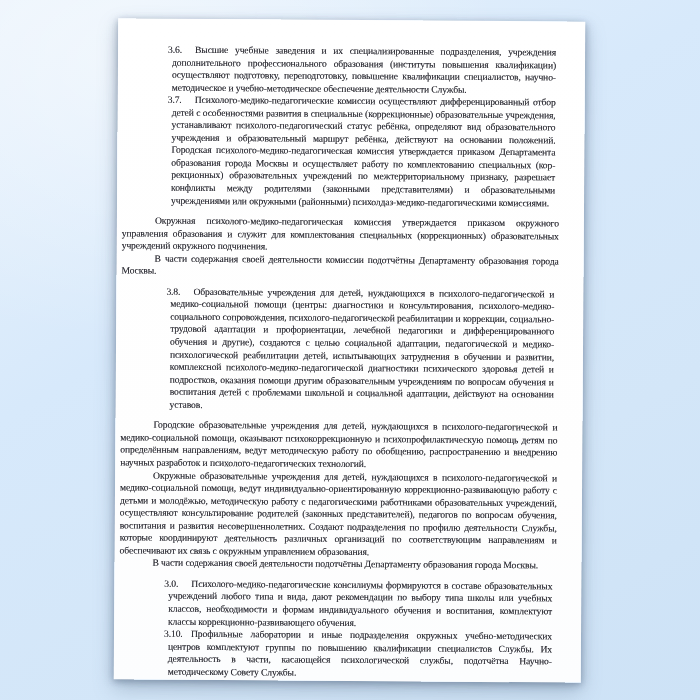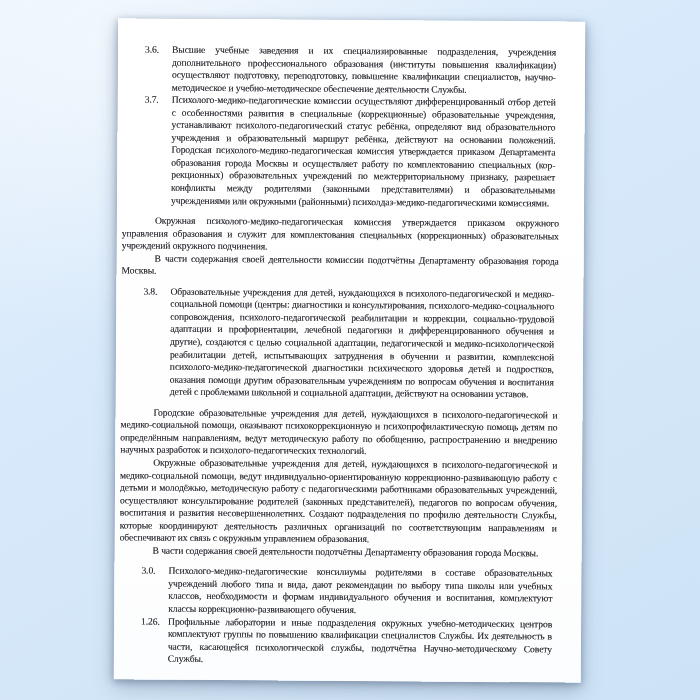--- a/index.html
+++ b/index.html
@@ -37,21 +37,21 @@
     color:var(--ink);
     font-size:9.6px;
     line-height:12.55px;
     letter-spacing:-0.12px;
     text-align:justify;
     text-shadow:0 0 .35px rgba(43,43,51,.55);
   }
   .para{margin:0;}
   .spaced{margin-top:8px;}
   .item{padding-left:27px;text-indent:-27px;}
-  .item .num{display:inline-block;width:27px;text-indent:0;}
+  .item .num{display:inline-block;width:27px;text-indent:0;margin-left:23px;}
   .sub{margin-left:-22px;margin-right:-4px;text-indent:33px;}
 </style>
 </head>
 <body>
 
 <div class="backdrop"></div>
 
 <div class="paper">
   <div class="content">
 
@@ -71,21 +71,21 @@
       <span class="num">3.8.</span><span>Образовательные учреждения для детей, нуждающихся в психолого-педагогической и медико-социальной помощи (центры: диагностики и консультирования, психолого-медико-социального сопровождения, психолого-педагогической реабилитации и коррекции, социально-трудовой адаптации и профориентации, лечебной педагогики и дифференцированного обучения и другие), создаются с целью социальной адаптации, педагогической и медико-психологической реабилитации детей, испытывающих затруднения в обучении и развитии, комплексной психолого-медико-педагогической диагностики психического здоровья детей и подростков, оказания помощи другим образовательным учреждениям по вопросам обучения и воспитания детей с проблемами школьной и социальной адаптации, действуют на основании уставов.</span>
     </div>
 
     <div class="para sub spaced">Городские образовательные учреждения для детей, нуждающихся в психолого-педагогической и медико-социальной помощи, оказывают психокоррекционную и психопрофилактическую помощь детям по определённым направлениям, ведут методическую работу по обобщению, распространению и внедрению научных разработок и психолого-педагогических технологий.</div>
 
     <div class="para sub">Окружные образовательные учреждения для детей, нуждающихся в психолого-педагогической и медико-социальной помощи, ведут индивидуально-ориентированную коррекционно-развивающую работу с детьми и молодёжью, методическую работу с педагогическими работниками образовательных учреждений, осуществляют консультирование родителей (законных представителей), педагогов по вопросам обучения, воспитания и развития несовершеннолетних. Создают подразделения по профилю деятельности Службы, которые координируют деятельность различных организаций по соответствующим направлениям и обеспечивают их связь с окружным управлением образования.</div>
 
     <div class="para sub">В части содержания своей деятельности подотчётны Департаменту образования города Москвы.</div>
 
     <div class="para item spaced">
-      <span class="num">3.0.</span><span>Психолого-медико-педагогические консилиумы родителями в составе образовательных учреждений любого типа и вида, дают рекомендации по выбору типа школы или учебных классов, необходимости и формам индивидуального обучения и воспитания, комплектуют классы коррекционно-развивающего обучения.</span>
+      <span class="num">3.0.</span><span>Психолого-медико-педагогические консилиумы формируются в составе образовательных учреждений любого типа и вида, дают рекомендации по выбору типа школы или учебных классов, необходимости и формам индивидуального обучения и воспитания, комплектуют классы коррекционно-развивающего обучения.</span>
     </div>
 
     <div class="para item">
-      <span class="num">1.26.</span><span>Профильные лаборатории и иные подразделения окружных учебно-методических центров комплектуют группы по повышению квалификации специалистов Службы. Их деятельность в части, касающейся психологической службы, подотчётна Научно-методическому Совету Службы.</span>
+      <span class="num">3.10.</span><span>Профильные лаборатории и иные подразделения окружных учебно-методических центров комплектуют группы по повышению квалификации специалистов Службы. Их деятельность в части, касающейся психологической службы, подотчётна Научно-методическому Совету Службы.</span>
     </div>
 
   </div>
 </div>
 
 </body></html>

